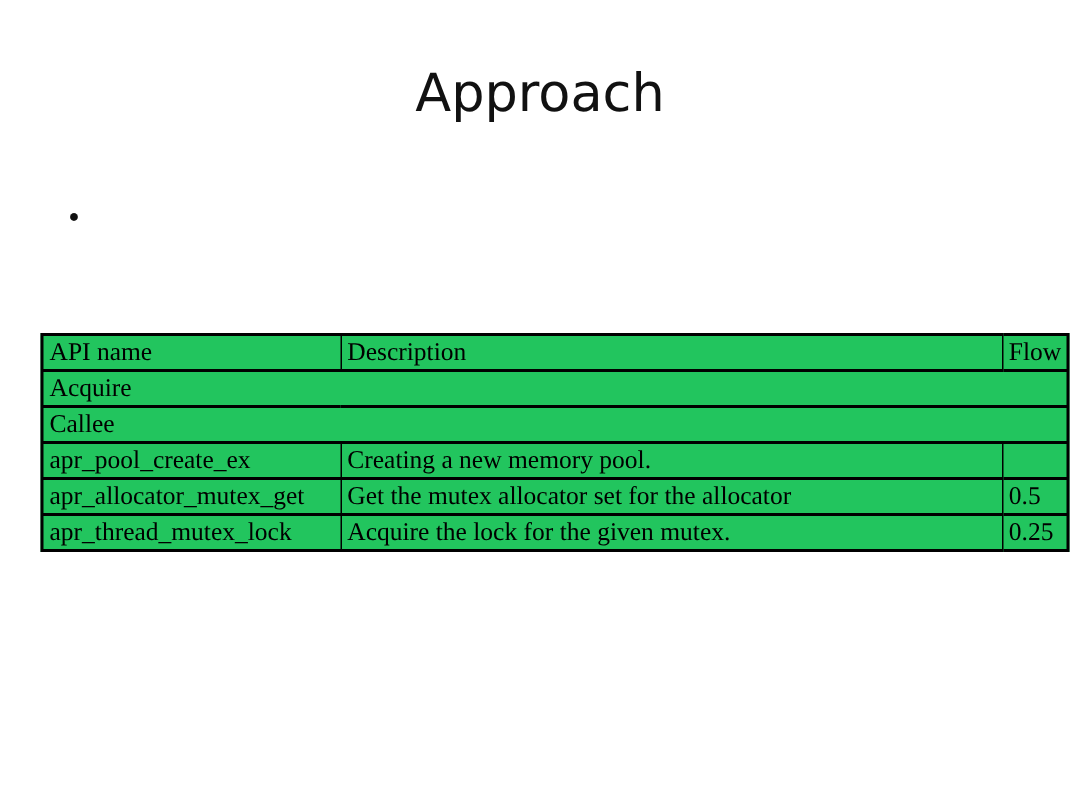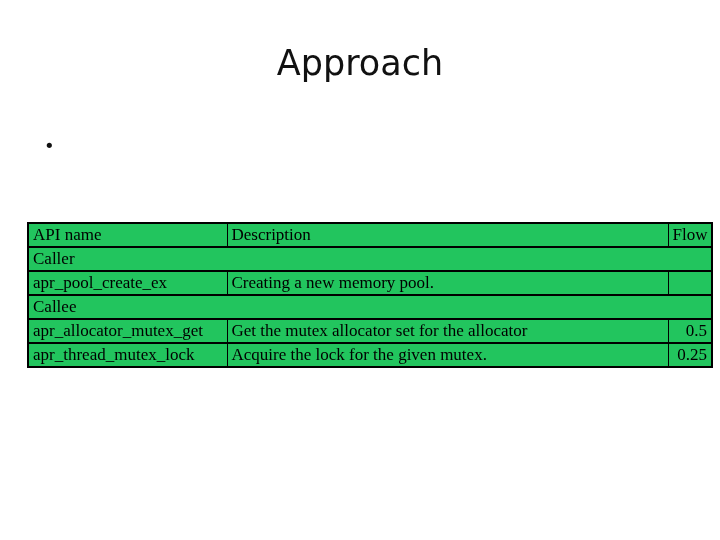--- a/index.html
+++ b/index.html
@@ -62,21 +62,21 @@
     border-bottom-width: 2px;
     height: 22px;
     line-height: 20px;
     padding: 0 4px;
     overflow: hidden;
     white-space: nowrap;
   }
   .col-api  { width: 199px; }
   .col-desc { width: 441px; }
   .col-flow { width: 44px; }
-  .flow-cell { text-align: right; padding: 0 2px; }
+  .flow-cell { text-align: left; padding: 0 2px; }
   .page-number {
     position: absolute;
     top: 501px;
     left: 651px;
     font-size: 14px;
     line-height: 18px;
     color: #4d7c0f;
   }
 </style>
 </head>
@@ -97,31 +97,31 @@
       <col class="col-flow">
     </colgroup>
     <tbody>
       <tr>
         <td>API name</td>
         <td>Description</td>
         <td class="flow-cell">Flow</td>
       </tr>
 
       <tr>
-        <td colspan="3">Caller</td>
+        <td colspan="3">Acquire</td>
+      </tr>
+
+      <tr>
+        <td colspan="3">Callee</td>
       </tr>
 
       <tr>
         <td>apr_pool_create_ex</td>
         <td>Creating a new memory pool.</td>
         <td class="flow-cell"></td>
-      </tr>
-
-      <tr>
-        <td colspan="3">Callee</td>
       </tr>
 
 
       <tr>
         <td>apr_allocator_mutex_get</td>
         <td>Get the mutex allocator set for the allocator</td>
         <td class="flow-cell">0.5</td>
       </tr>
 
       <tr>

